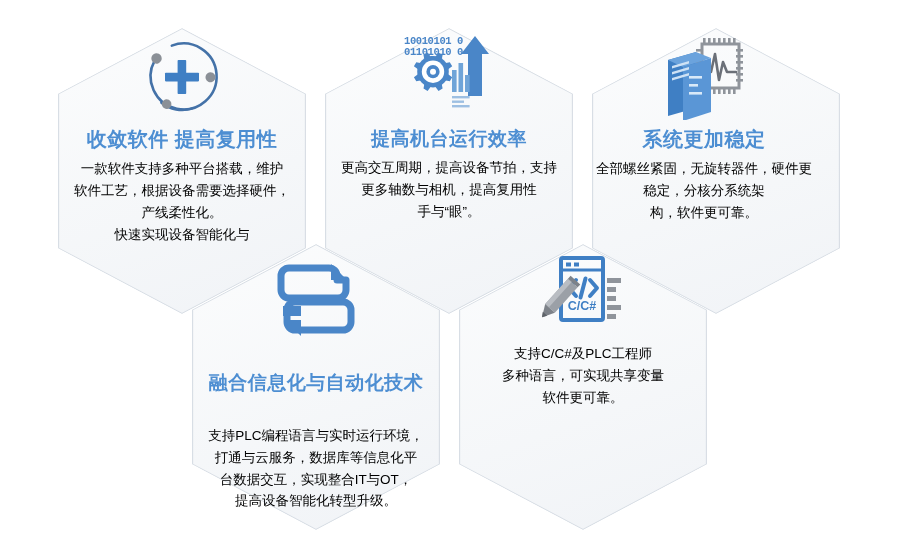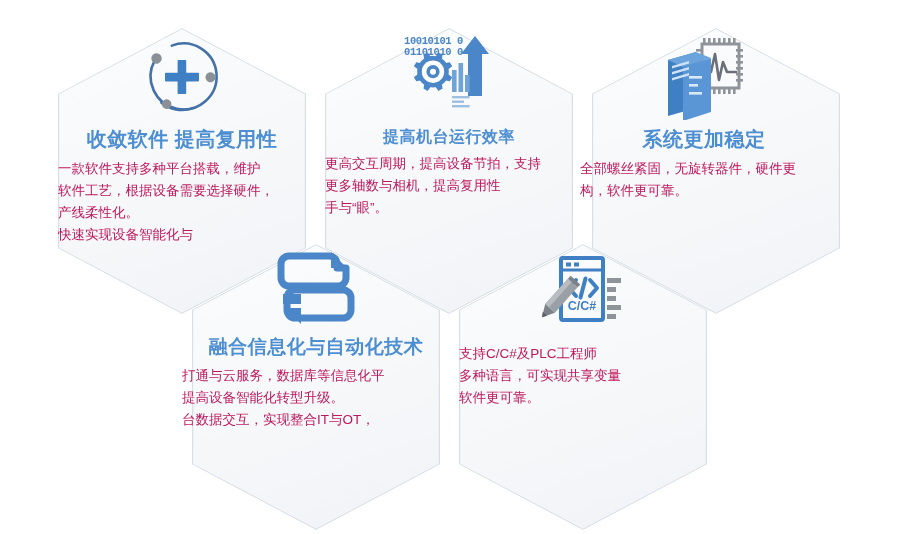--- a/index.html
+++ b/index.html
@@ -46,42 +46,43 @@
     letter-spacing:.5px;
     text-align:right;
     margin-top:8px;
     line-height:1.15;
     white-space:nowrap;
   }
   .card-body{
     margin-top:7px;
     font-size:13.5px;
     line-height:1.62;
-    color:#be185d;
+    color:#000000;
+    text-align:center;
     width:100%;
   }
   .card-body .ln{display:block;white-space:nowrap;}
 
   
   #cell1{left:58px;top:28px;}
   #cell2{left:325px;top:28px;}
   #cell3{left:592px;top:28px;}
   #cell4{left:192px;top:244px;}
   #cell5{left:459px;top:244px;}
 
   #card1{left:58px;top:28px;}
   #card2{left:325px;top:28px;}
   #card3{left:580px;top:28px;}
-  #card4{left:192px;top:236px;}
+  #card4{left:192px;top:248px;gap:24px;}
   #card5{left:459px;top:244px;}
 
   #card4 .card-body,#card5 .card-body{font-size:13.5px;}
   #card4{width:268px;left:182px;}
   #card4 .card-title{font-size:19px;}
-  #card2 .card-title{font-size:16px;}
+  #card2 .card-title{font-size:19px;}
 </style>
 </head>
 <body>
 
 <div id="stage">
 
   <div class="hexcell" id="cell1">
     <div class="hexbg"></div>
     <svg class="hexsvg" viewBox="0 0 248 286" preserveAspectRatio="none">
       <polygon points="124,0.6 247.4,65.8 247.4,220.2 124,285.4 0.6,220.2 0.6,65.8"></polygon>
@@ -230,43 +231,45 @@
             <rect x="31" y="44" width="13" height="2.6"></rect>
             <rect x="31" y="52" width="9" height="2.6"></rect>
             <rect x="31" y="60" width="13" height="2.6"></rect>
           </g>
         </g>
       </svg>
     </div>
     <div class="card-title">系统更加稳定</div>
     <div class="card-body">
       <span class="ln">全部螺丝紧固，无旋转器件，硬件更</span>
+      <span class="ln">稳定，分核分系统架</span>
       <span class="ln">构，软件更可靠。</span>
     </div>
   </div>
 
   <div class="card" id="card4">
     <div class="icon-wrap">
       <svg width="82" height="78" viewBox="0 0 82 78">
         <g fill="#4a86c8">
 
           <path d="M14 6 h40 a8 8 0 0 1 8 8 v4 l9 -0 l-0 0 v10 a8 8 0 0 1 -8 8 h-49 a8 8 0 0 1 -8 -8 v-14 a8 8 0 0 1 8 -8 z" fill="none" stroke="#4a86c8" stroke-width="7" stroke-linejoin="round"></path>
           <path d="M56 2 L72 18 L56 18 Z" fill="#4a86c8"></path>
 
           <path d="M20 40 h48 a8 8 0 0 1 8 8 v12 a8 8 0 0 1 -8 8 h-48 a8 8 0 0 1 -8 -8 v-12 a8 8 0 0 1 8 -8 z" fill="none" stroke="#4a86c8" stroke-width="7" stroke-linejoin="round"></path>
           <path d="M26 74 L26 58 L10 58 Z" fill="#4a86c8"></path>
           <path d="M8 44 L26 44 L26 54 L8 54 Z" fill="#4a86c8"></path>
         </g>
       </svg>
     </div>
     <div class="card-title">融合信息化与自动化技术</div>
     <div class="card-body">
+      <span class="ln">支持PLC编程语言与实时运行环境，</span>
       <span class="ln">打通与云服务，数据库等信息化平</span>
+      <span class="ln">台数据交互，实现整合IT与OT，</span>
       <span class="ln">提高设备智能化转型升级。</span>
-      <span class="ln">台数据交互，实现整合IT与OT，</span>
     </div>
   </div>
 
   <div class="card" id="card5">
     <div class="icon-wrap">
       <svg width="92" height="82" viewBox="0 0 92 82">
 
         <rect x="24" y="4" width="42" height="62" rx="2" fill="none" stroke="#3f7fc4" stroke-width="4"></rect>
         <line x1="24" y1="16" x2="66" y2="16" stroke="#3f7fc4" stroke-width="3"></line>
         <rect x="29" y="8.5" width="5" height="4" fill="#3f7fc4"></rect>

